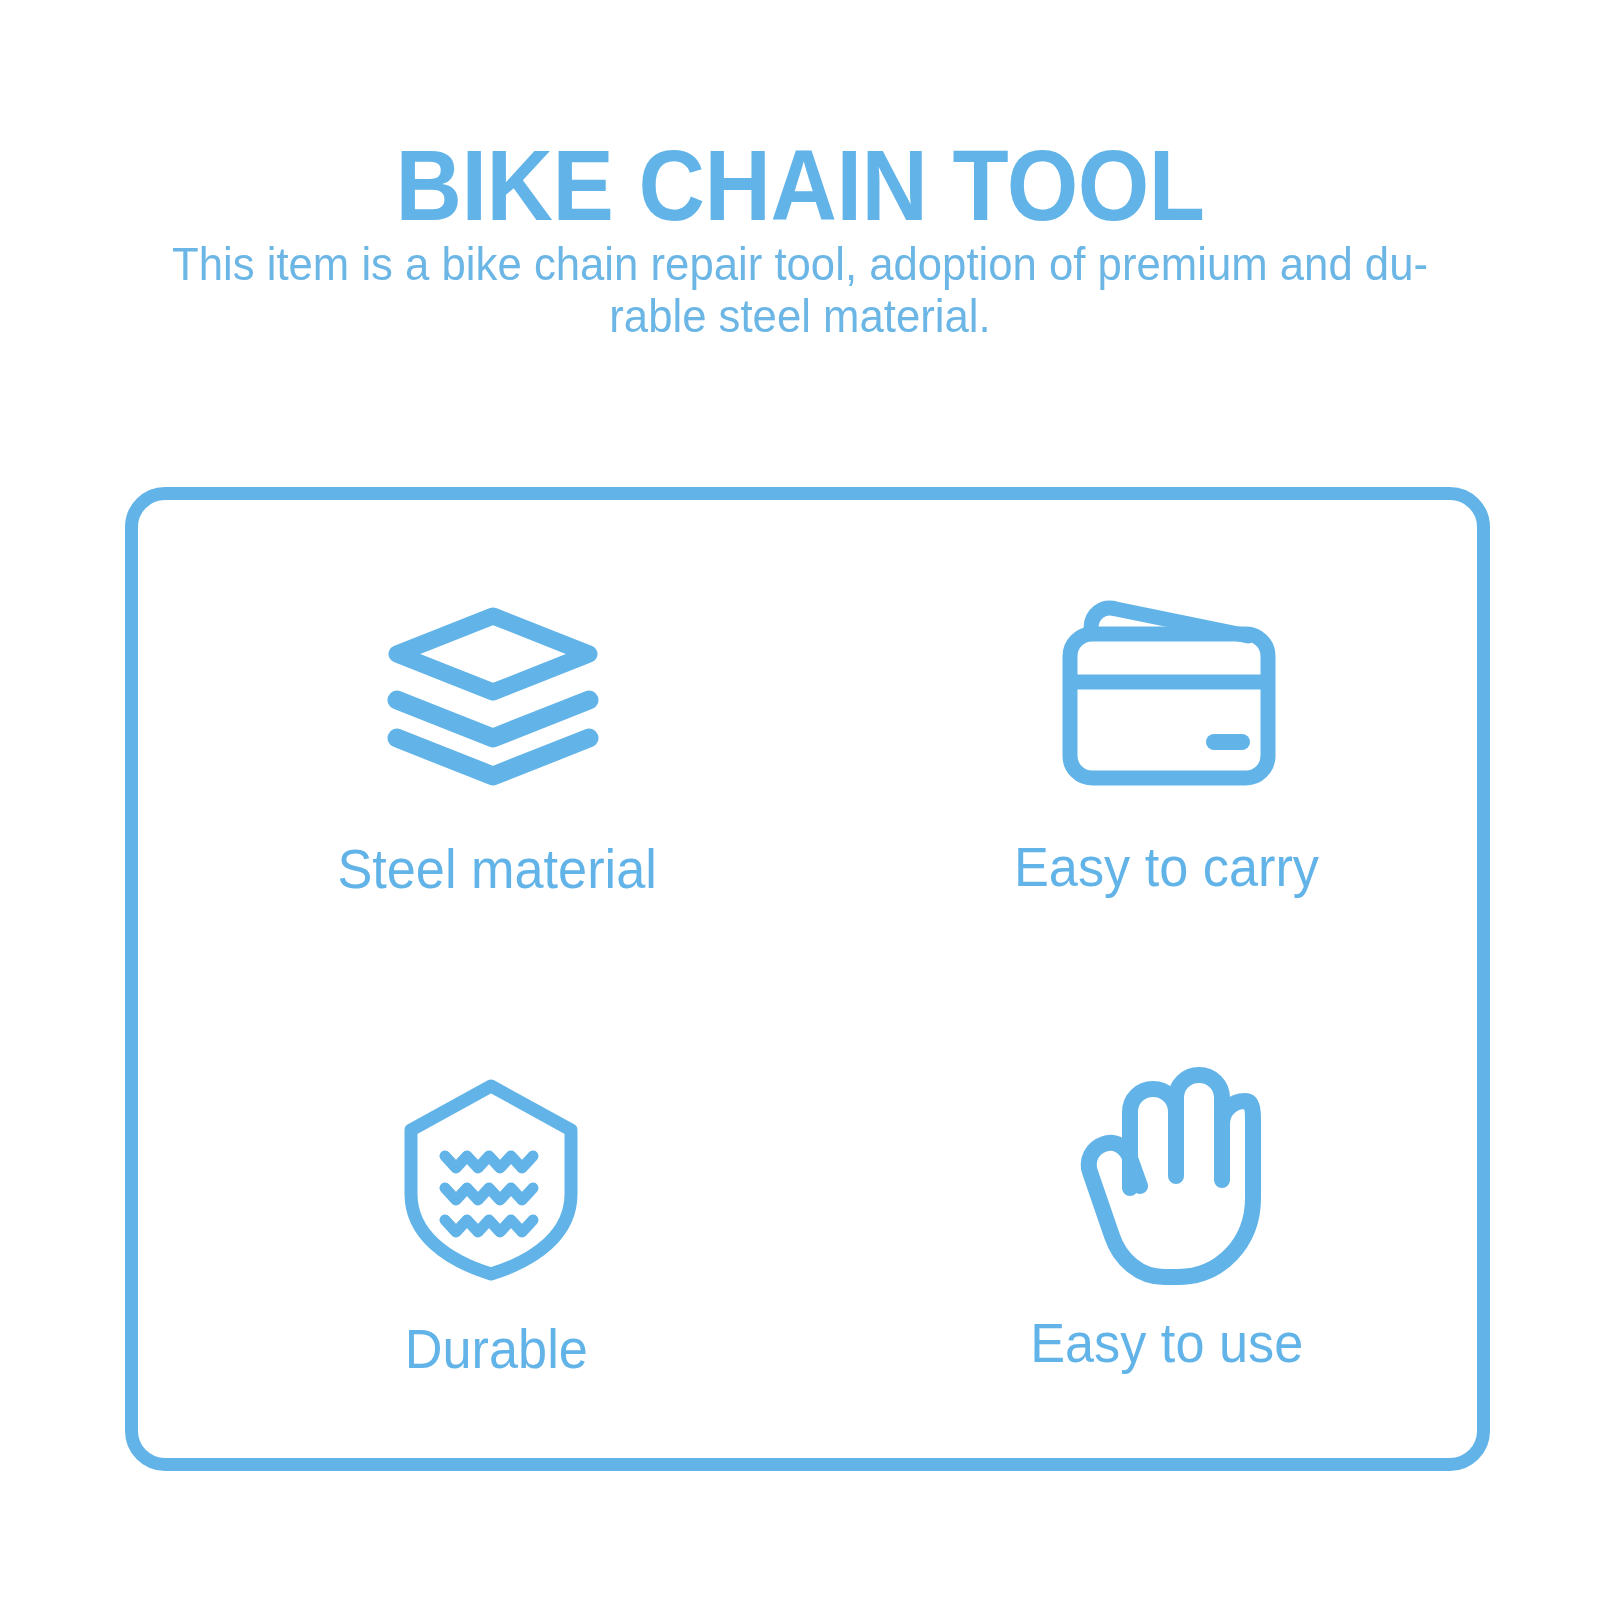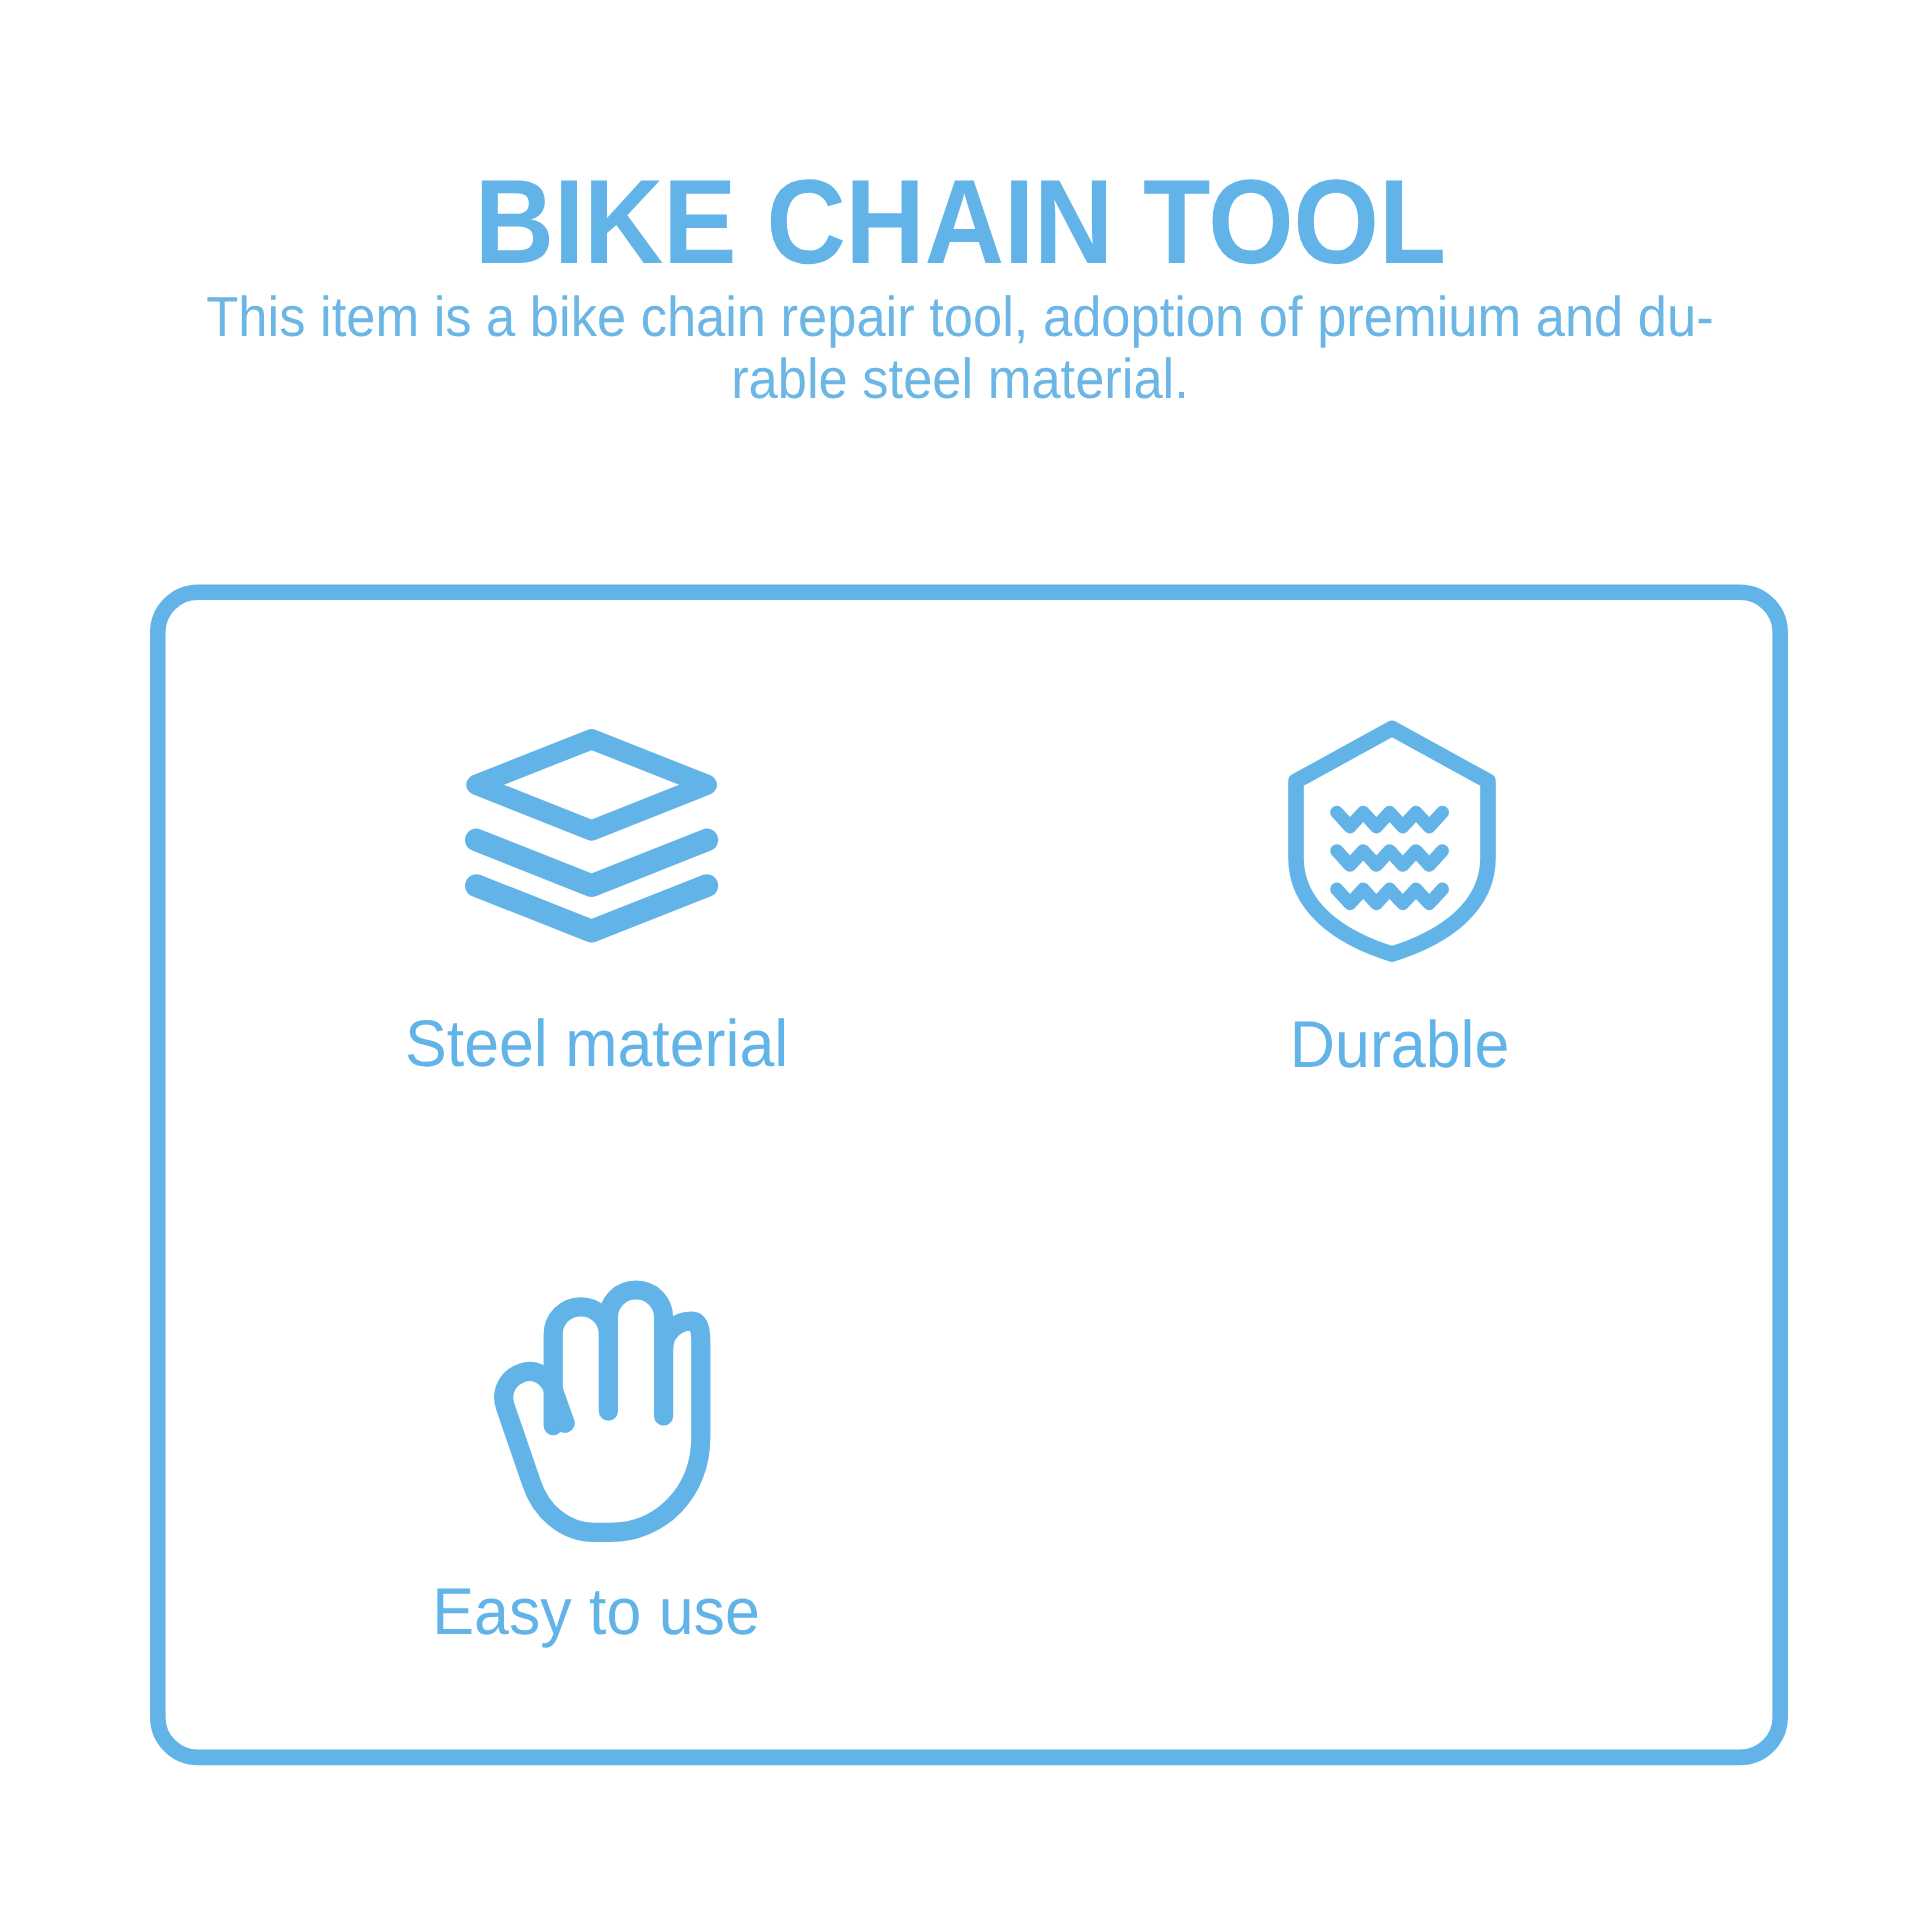--- a/index.html
+++ b/index.html
@@ -161,20 +161,35 @@
             <path d="M108 8 L204 46 L108 84 L12 46 Z" stroke="#62b4e8" stroke-width="17" stroke-linejoin="round" stroke-linecap="round" fill="none"></path>
 
             <path d="M12 92 L108 130 L204 92" stroke="#62b4e8" stroke-width="19" stroke-linejoin="round" stroke-linecap="round" fill="none"></path>
 
             <path d="M12 130 L108 168 L204 130" stroke="#62b4e8" stroke-width="19" stroke-linejoin="round" stroke-linecap="round" fill="none"></path>
           </svg>
         </div>
         <div class="feature-label">Steel material</div>
       </div>
 
+      <div class="feature-item item-carry">
+        <div class="feature-icon">
+          <svg width="214" height="196" viewBox="0 0 214 196" fill="none">
+
+            <path d="M29 38 C29 24 41 15 54 19 L186 46" stroke="#62b4e8" stroke-width="15" stroke-linecap="round" stroke-linejoin="round" fill="none"></path>
+
+            <rect x="8" y="44" width="198" height="144" rx="22" ry="22" stroke="#62b4e8" stroke-width="15" fill="none"></rect>
+
+            <path d="M8 92 L206 92" stroke="#62b4e8" stroke-width="15" stroke-linecap="butt"></path>
+
+            <path d="M152 152 L180 152" stroke="#62b4e8" stroke-width="16" stroke-linecap="round"></path>
+          </svg>
+        </div>
+        <div class="feature-label">Easy to carry</div>
+      </div>
 
       <div class="feature-item item-durable">
         <div class="feature-icon">
           <svg width="182" height="204" viewBox="0 0 182 204" fill="none">
 
             <path d="M91 8 L171 52 L171 116
                      C171 156 136 182 91 196
                      C46 182 11 156 11 116
                      L11 52 Z" stroke="#62b4e8" stroke-width="13" stroke-linejoin="round" stroke-linecap="round" fill="none"></path>
 

